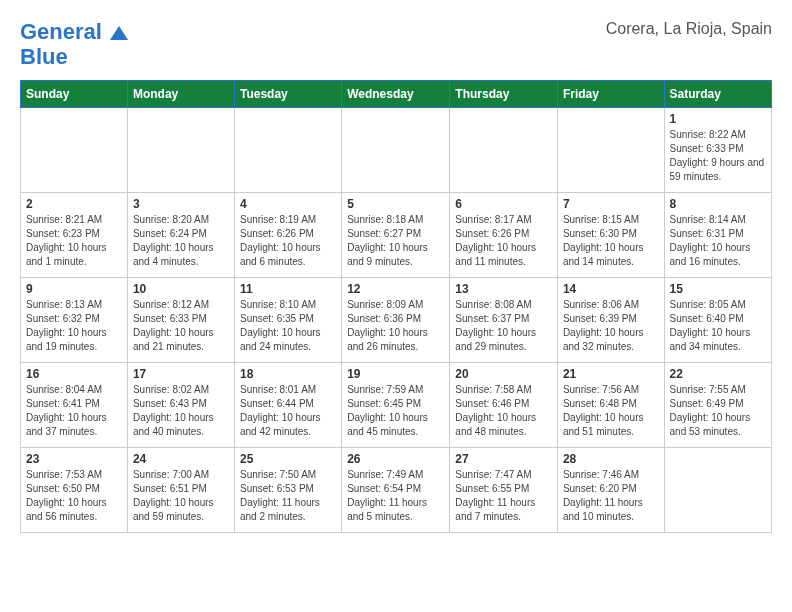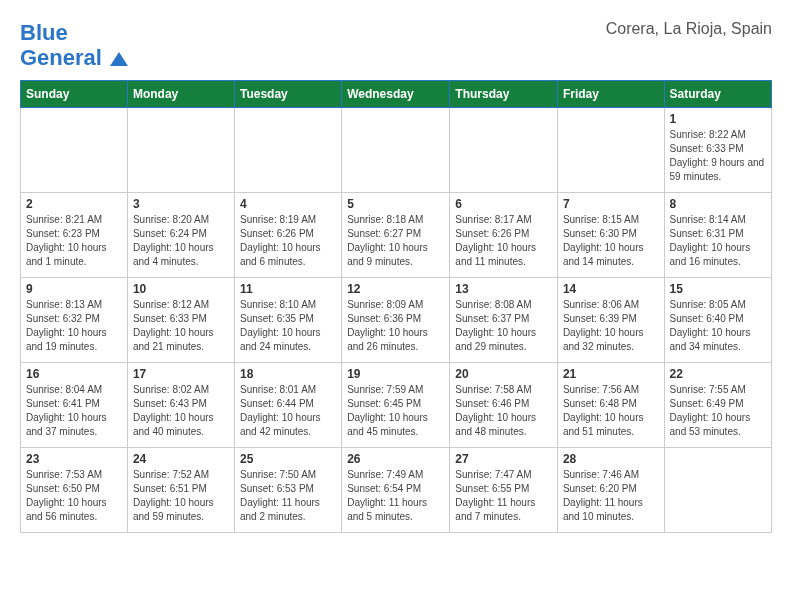--- a/index.html
+++ b/index.html
@@ -83,29 +83,29 @@
       background: #fff;
     }
   </style>
 </head>
 <body>
 
 <div class="header">
   <div class="logo">
     <div>
       <div style="display:flex;align-items:center;">
-        <span style="color:#2a75c7;font-size:22px;font-weight:bold;">Blue</span>
-      </div>
-      <div style="display:flex;align-items:center;">
         <span class="logo-text">
           <span>General</span>
           <svg width="18" height="14" viewBox="0 0 18 14" style="display:inline-block;vertical-align:middle;margin-left:2px;">
             <polygon points="0,14 9,0 18,14" fill="#2a75c7"></polygon>
           </svg>
         </span>
+      </div>
+      <div style="display:flex;align-items:center;">
+        <span style="color:#2a75c7;font-size:22px;font-weight:bold;">Blue</span>
       </div>
     </div>
   </div>
   <div class="title-block">
     <h2>Corera, La Rioja, Spain</h2>
   </div>
 </div>
 
 <table>
   <thead>
@@ -268,21 +268,21 @@
       </tr>
       <tr>
         <td>
           <div class="day-number">23</div>
           <div class="day-info">Sunrise: 7:53 AM
 Sunset: 6:50 PM
 Daylight: 10 hours and 56 minutes.</div>
         </td>
         <td>
           <div class="day-number">24</div>
-          <div class="day-info">Sunrise: 7:52 AM
+          <div class="day-info">Sunrise: 7:00 AM
 Sunset: 6:51 PM
 Daylight: 10 hours and 59 minutes.</div>
         </td>
         <td>
           <div class="day-number">25</div>
           <div class="day-info">Sunrise: 7:50 AM
 Sunset: 6:53 PM
 Daylight: 11 hours and 2 minutes.</div>
         </td>
         <td>

